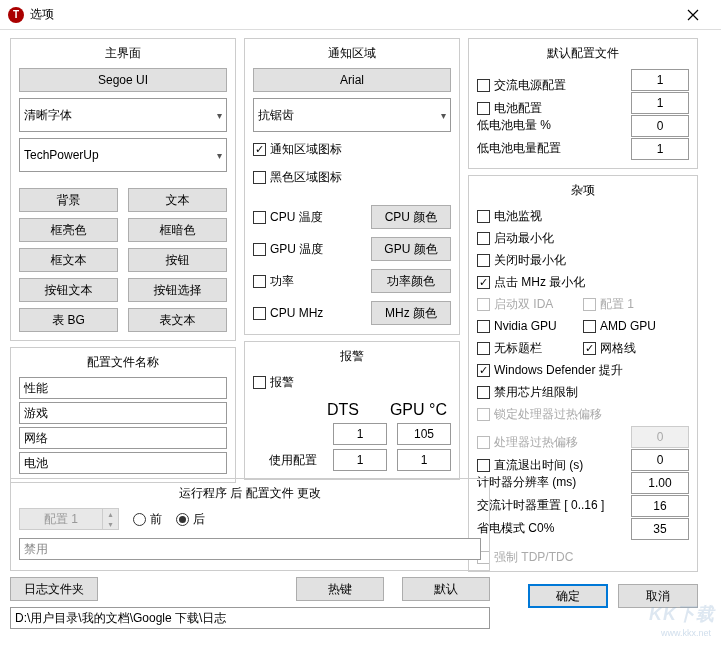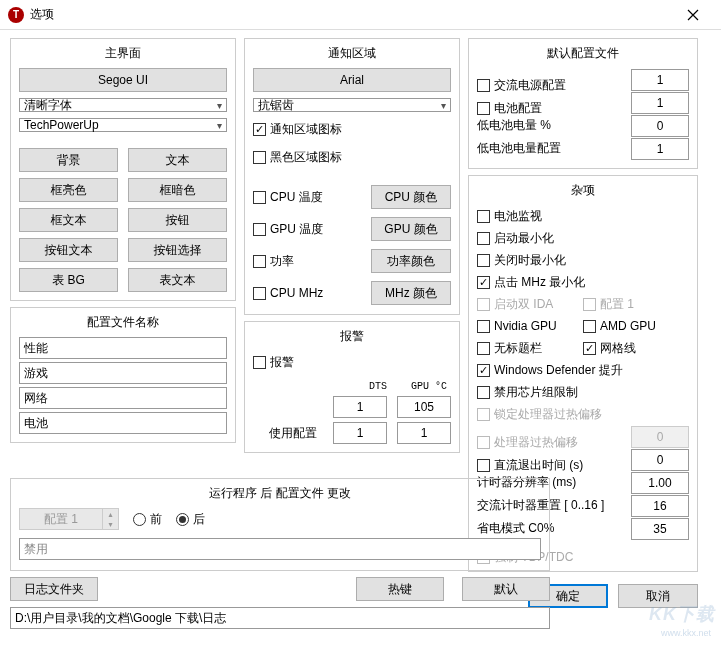--- a/index.html
+++ b/index.html
@@ -13,32 +13,32 @@
 .col { display: flex; flex-direction: column; gap: 6px; }
 .col-left { width: 226px; }
 .col-mid { width: 216px; }
 .col-right { width: 230px; }
 .group { border: 1px solid #ccc; padding: 6px 8px 8px; position: relative; }
 .group-title { text-align: center; font-size: 12px; margin-bottom: 6px; }
 .btn { background: #e1e1e1; border: 1px solid #adadad; height: 24px; display: flex; align-items: center; justify-content: center; cursor: pointer; font-size: 12px; }
 .btn.wide { width: 100%; }
 .btn-row { display: flex; gap: 10px; }
 .btn-row .btn { flex: 1; }
-.select { width: 100%; height: 14px; border: 1px solid #999; padding: 0 4px; display: flex; align-items: center; justify-content: space-between; background: #fff; cursor: pointer; }
+.select { width: 100%; height: 34px; border: 1px solid #999; padding: 0 4px; display: flex; align-items: center; justify-content: space-between; background: #fff; cursor: pointer; }
 .select-arrow { font-size: 10px; color: #555; }
 .txt { width: 100%; height: 22px; border: 1px solid #999; padding: 0 4px; display: flex; align-items: center; background: #fff; }
 .cbrow { display: flex; align-items: center; height: 22px; gap: 4px; }
 .cb { width: 13px; height: 13px; border: 1px solid #333; display: inline-flex; align-items: center; justify-content: center; background: #fff; flex-shrink: 0; }
 .cb.checked::after { content: "✓"; font-size: 11px; line-height: 1; }
 .cb.disabled { border-color: #bbb; }
 .cbrow.disabled { color: #aaa; }
 .mid-row { display: flex; align-items: center; height: 26px; gap: 6px; }
 .mid-row .cbrow { flex: 1; }
 .mid-row .btn { width: 80px; }
-.alarm-hdr { display: flex; justify-content: flex-end; gap: 24px; margin: 8px 4px 2px 0; font-size: 10px; font-family: Liberation Mono, monospace; }
+.alarm-hdr { display: flex; justify-content: flex-end; gap: 31px; margin: 8px 4px 2px 0; font-size: 16px; }
 .alarm-row { display: flex; align-items: center; gap: 10px; margin-top: 4px; }
 .alarm-label { flex: 1; text-align: right; padding-right: 6px; }
 .numbox { width: 54px; height: 22px; border: 1px solid #999; display: flex; align-items: center; justify-content: center; background: #fff; }
 .right-row { display: flex; align-items: center; height: 23px; }
 .right-row .cbrow { flex: 1; margin-top: 12px; }
 .right-row .numbox { width: 58px; }
 .right-row .lbl { flex: 1; }
 .right-row.disabled { color: #aaa; }
 .right-row.disabled .numbox { background: #f0f0f0; border-color: #ccc; color: #aaa; }
 .two-cb { display: flex; }
@@ -319,21 +319,21 @@
         </div>
     </div>
 
     <div class="footer-btns">
       <div class="btn primary">确定</div>
       <div class="btn">取消</div>
     </div>
   </div>
 </div>
 
-<div style="position:absolute; left:10px; top:478px; width:540px;">
+<div style="position:absolute; left:10px; top:478px; width:480px;">
   <div class="profile-change">
     <div class="group-title">运行程序 后 配置文件 更改</div>
     <div class="pc-row">
       <div class="combo-dis">
         <div class="combo-dis-txt">配置 1</div>
         <div class="combo-dis-spin">
             <span>▴</span>
             <span>▾</span>
           </div>
       </div>

